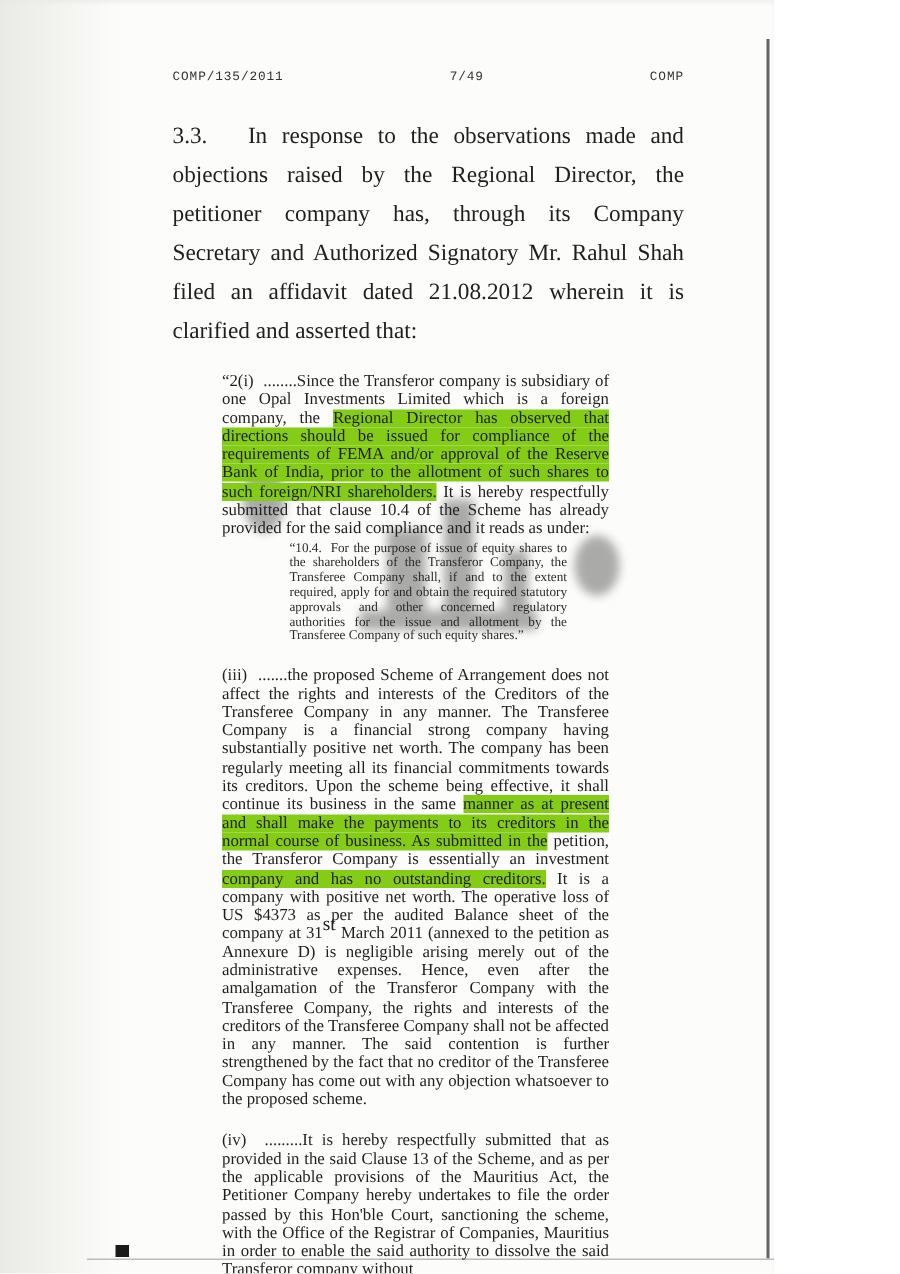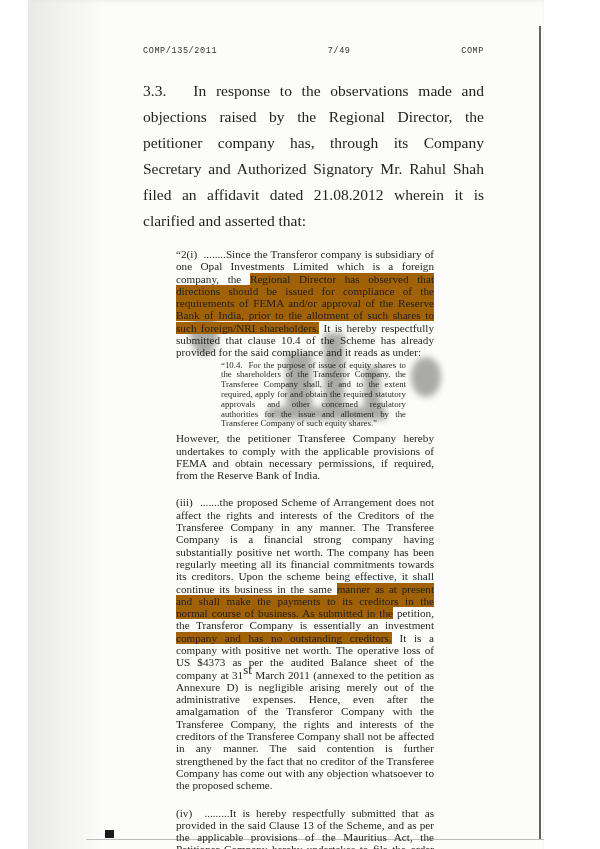--- a/index.html
+++ b/index.html
@@ -4,21 +4,20 @@
 <style>
   html, body { margin:0; padding:0; background:#ffffff; }
   .page {
     position: relative;
     width: 516px; height: 849px;
     background: #fcfcfa;
     overflow: hidden;
     font-family: "Liberation Serif", serif;
     color: #1f1f1f;
     box-shadow: inset 0 2px 3px rgba(0,0,0,.05);
-    margin-left: 28px;
   }
   .edge-left {
     position:absolute; left:0; top:0; bottom:0; width:92px;
     background: linear-gradient(90deg, #e6e6e2 0%, rgba(255,255,255,0) 85%);
     opacity:.85;
   }
   .edge-right {
     position:absolute; right:3px; top:26px; bottom:10px; width:2px;
     background:#3d3d3d; opacity:.8;
   }
@@ -35,21 +34,21 @@
     margin: 14px 50px 0 33px;
     font-size: 11.2px; line-height: 12.3px; text-align: justify;
   }
   .qp { margin:0; }
   .gap { margin-top: 15px; }
   .inner {
     margin: 2px 28px 3px 45px;
     font-size: 8.8px; line-height: 9.8px; text-align: justify; color:#2a2a2a;
   }
   .ip { margin:0; }
-  .hl { background:#a16207; }
+  .hl { background:#84cc16; }
   sup { font-size: 13px; vertical-align: super; line-height: 0; }
   .scan-dot { position:absolute; left:77px; bottom:11px; width:9px; height:8px; background:#1a1a1a; }
   .scan-line { position:absolute; left:58px; right:0; bottom:9px; height:1px; background:#bcbcbc; }
   .dl-bar {
     position:absolute; right:3px; bottom:17px; height:14px;
     background:#0d0d0d; color:#efefef;
     display:flex; align-items:center; justify-content:flex-end;
     font-family:"Liberation Sans", sans-serif; font-size:8.5px;
     padding: 0 7px 0 16px; min-width: 210px;
   }
@@ -91,21 +90,20 @@
     <p class="p33"><span class="pnum">3.3.</span><span>In response to the observations made and objections raised by the Regional Director, the petitioner company has, through its Company Secretary and Authorized Signatory Mr. Rahul Shah filed an affidavit dated 21.08.2012 wherein it is clarified and asserted that:</span></p>
 
     <div class="quote">
 
       <p class="qp"><span>“2(i)&nbsp;&nbsp;........Since the Transferor company is subsidiary of one Opal Investments Limited which is a foreign company, the </span><span class="hl">Regional Director has observed that directions should be issued for compliance of the requirements of FEMA and/or approval of the Reserve Bank of India, prior to the allotment of such shares to such foreign/NRI shareholders.</span><span> It is hereby respectfully submitted that clause 10.4 of the Scheme has already provided for the said compliance and it reads as under:</span></p>
 
       <div class="inner">
         <p class="ip">“10.4.&nbsp;&nbsp;For the purpose of issue of equity shares to the shareholders of the Transferor Company, the Transferee Company shall, if and to the extent required, apply for and obtain the required statutory approvals and other concerned regulatory authorities for the issue and allotment by the Transferee Company of such equity shares.”</p>
       </div>
 
-      <p class="qp">However, the petitioner Transferee Company hereby undertakes to comply with the applicable provisions of FEMA and obtain necessary permissions, if required, from the Reserve Bank of India.</p>
 
       <p class="qp gap"><span>(iii)&nbsp;&nbsp;.......the proposed Scheme of Arrangement does not affect the rights and interests of the Creditors of the Transferee Company in any manner. The Transferee Company is a financial strong company having substantially positive net worth. The company has been regularly meeting all its financial commitments towards its creditors. Upon the scheme being effective, it shall continue its business in the same </span><span class="hl">manner as at present and shall make the payments to its creditors in the normal course of business. As submitted in the</span><span> petition, the Transferor Company is essentially an investment </span><span class="hl">company and has no outstanding creditors.</span><span> It is a company with positive net worth. The operative loss of US $4373 as per the audited Balance sheet of the company at 31</span><sup>st</sup><span> March 2011 (annexed to the petition as Annexure D) is negligible arising merely out of the administrative expenses. Hence, even after the amalgamation of the Transferor Company with the Transferee Company, the rights and interests of the creditors of the Transferee Company shall not be affected in any manner. The said contention is further strengthened by the fact that no creditor of the Transferee Company has come out with any objection whatsoever to the proposed scheme.</span></p>
 
       <p class="qp gap">(iv)&nbsp;&nbsp;.........It is hereby respectfully submitted that as provided in the said Clause 13 of the Scheme, and as per the applicable provisions of the Mauritius Act, the Petitioner Company hereby undertakes to file the order passed by this Hon'ble Court, sanctioning the scheme, with the Office of the Registrar of Companies, Mauritius in order to enable the said authority to dissolve the said Transferor company without</p>
 
     </div>
   </div>
 
   <div class="scan-dot"></div>
   <div class="scan-line"></div>

